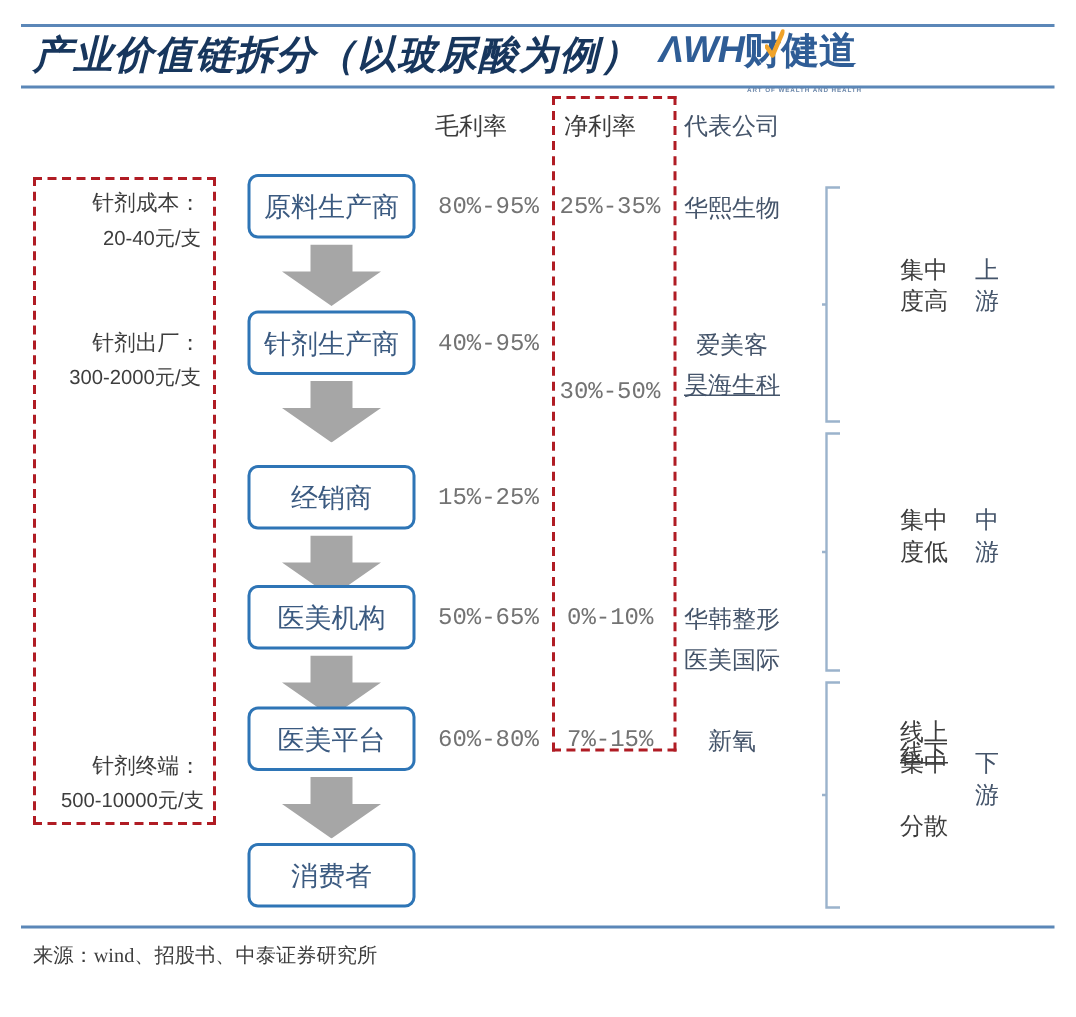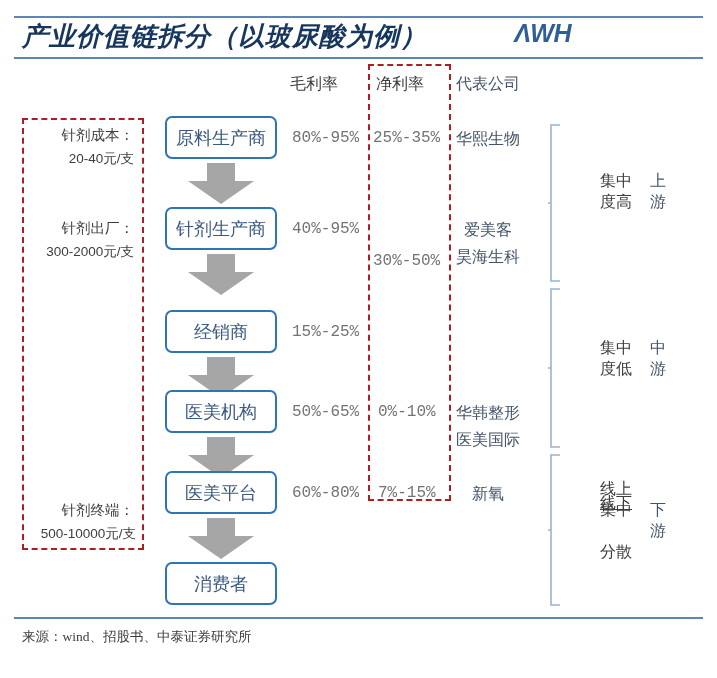--- a/index.html
+++ b/index.html
@@ -115,20 +115,27 @@
 
 <div id="root">
 
   <div class="rule rule-top"></div>
   <div class="rule rule-bottom"></div>
 
   <div class="title">产业价值链拆分（以玻尿酸为例）</div>
 
   <div class="logo">
     <span class="logo-awh">ΛWH</span>
+    <span class="logo-cn">
+      <span>财健道</span>
+      <svg class="logo-tick" viewBox="0 0 13 22">
+        <path d="M1 12 L5 18 L12 2" stroke="#f0a32a" stroke-width="3" fill="none" stroke-linecap="round" stroke-linejoin="round"></path>
+      </svg>
+      <span class="logo-sub">ART OF WEALTH AND HEALTH</span>
+    </span>
   </div>
 
   <div class="colhdr" style="left:290px;">毛利率</div>
   <div class="colhdr" style="left:376px;">净利率</div>
   <div class="colhdr blue" style="left:456px;">代表公司</div>
 
   <div class="dashbox dash-left"></div>
   <div class="dashbox dash-col"></div>
 
   <div class="costtxt cn" style="left:14px;top:126px;width:120px;">针剂成本：</div>
@@ -174,21 +181,21 @@
   <div class="cell" style="left:292px;top:484px;">60%-80%</div>
 
   <div class="cell" style="left:373px;top:129px;">25%-35%</div>
   <div class="cell" style="left:373px;top:220px;margin-top:32px;">30%-50%</div>
   <div class="cell" style="left:378px;top:403px;">0%-10%</div>
   <div class="cell" style="left:378px;top:484px;">7%-15%</div>
 
   <div class="cell company" style="left:456px;top:129px;">华熙生物</div>
 
   <div class="cell company" style="left:464px;top:220px;">爱美客</div>
-  <div class="cell company" style="left:456px;top:247px;">昊海生科</div>
+  <div class="cell company" style="left:456px;top:247px;text-decoration:underline;">昊海生科</div>
 
   <div class="cell company" style="left:456px;top:403px;">华韩整形</div>
   <div class="cell company" style="left:456px;top:430px;">医美国际</div>
 
   <div class="cell company" style="left:472px;top:484px;">新氧</div>
 
   <svg class="bracket" style="top:124px;height:158px;" viewBox="0 0 14 158" preserveAspectRatio="none">
     <path d="M12 1 L3 1 L3 157 L12 157 M3 79 L0 79" stroke="#9bb3cc" stroke-width="1.6" fill="none"></path>
   </svg>
   <svg class="bracket" style="top:288px;height:160px;" viewBox="0 0 14 160" preserveAspectRatio="none">

